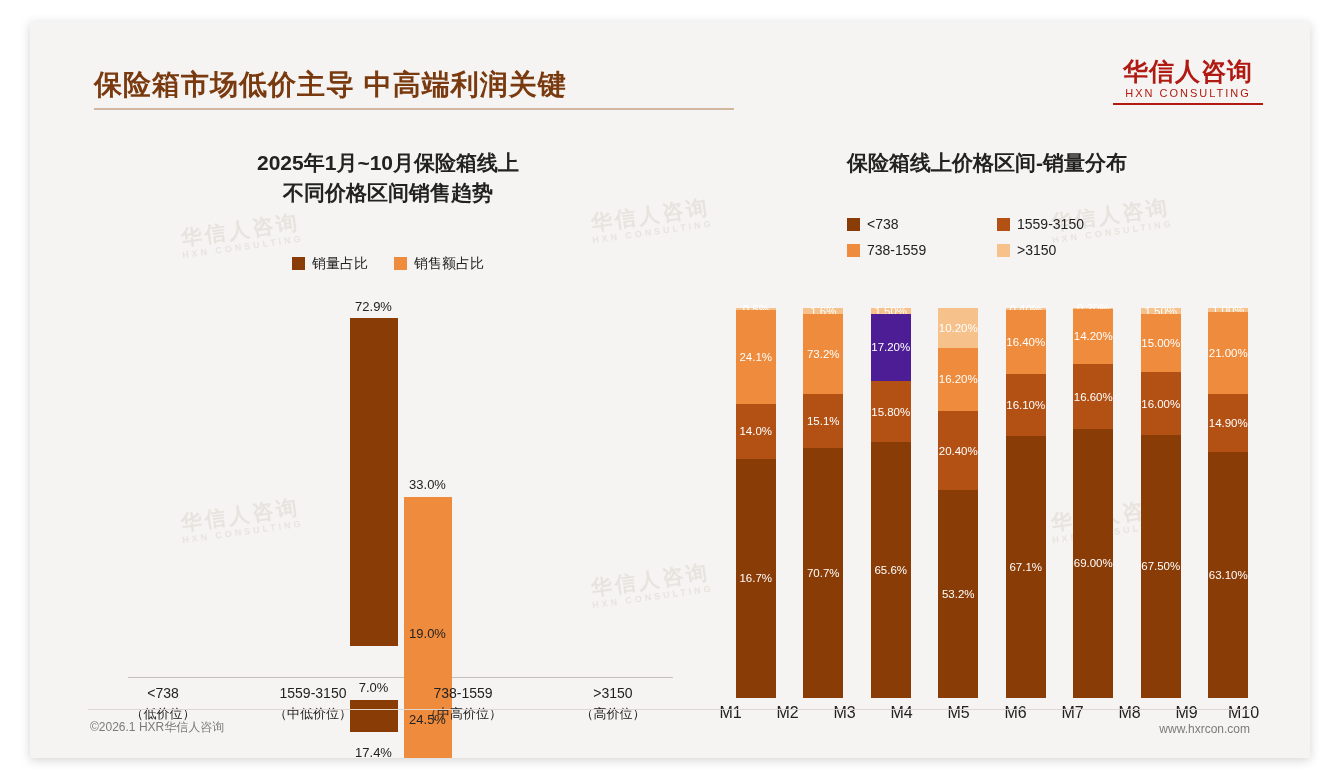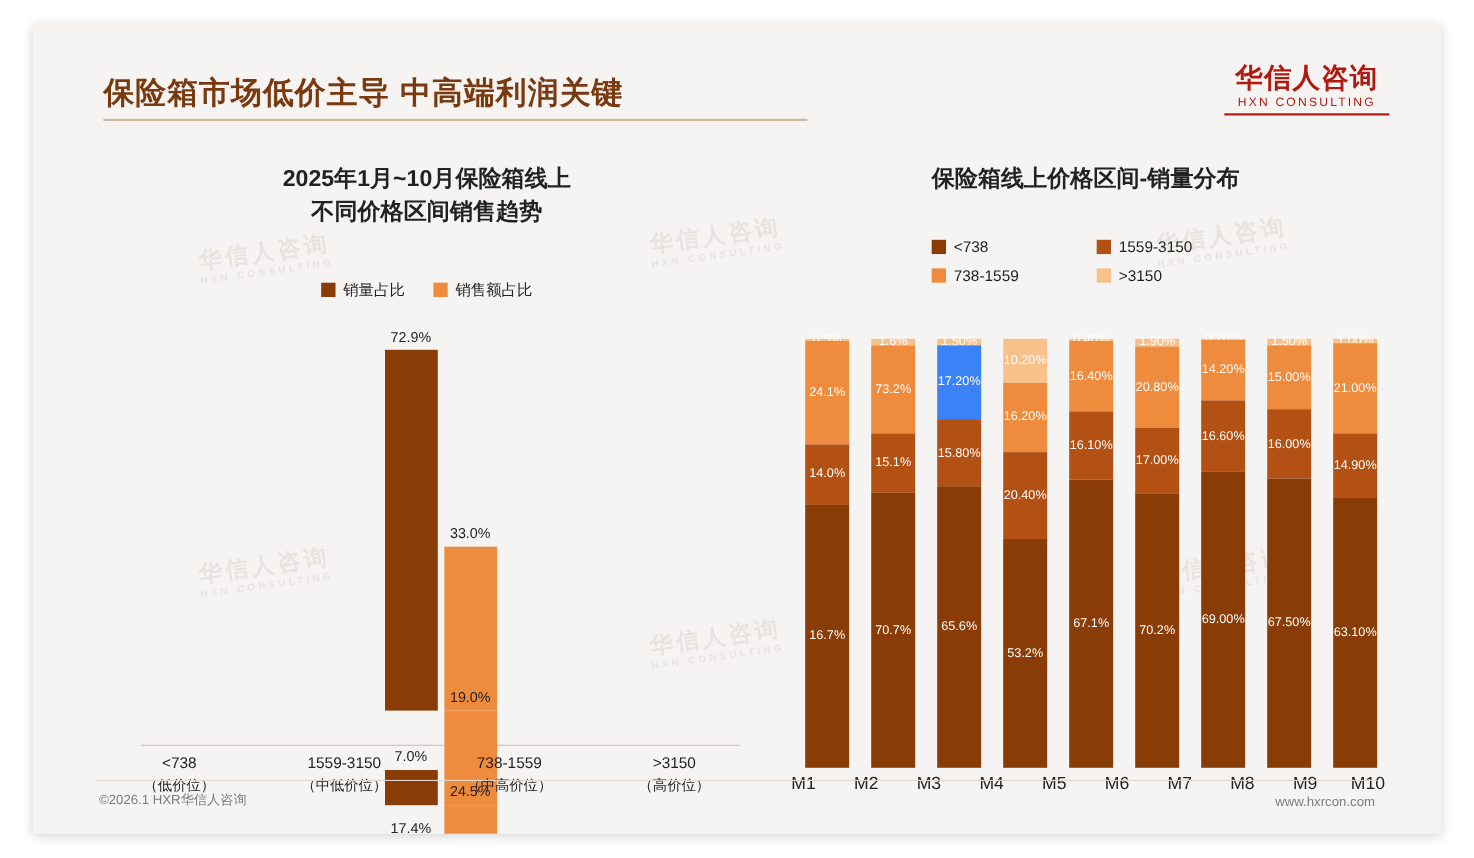--- a/index.html
+++ b/index.html
@@ -461,21 +461,21 @@
                 <span>70.7%</span>
               </div>
           </div>
         </div>
 
         <div class="stack-col">
           <div class="stack">
             <div class="seg light" style="height:1.5%; background:#f6c18a;">
                 <span>1.50%</span>
               </div>
-            <div class="seg" style="height:17.2%; background:#3b82f6;text-align:right;">
+            <div class="seg" style="height:17.2%; background:#4c1d95;text-align:right;">
                 <span>17.20%</span>
               </div>
             <div class="seg" style="height:15.8%; background:#b35115;">
                 <span>15.80%</span>
               </div>
             <div class="seg" style="height:65.6%; background:#8a3c06;">
                 <span>65.6%</span>
               </div>
           </div>
         </div>
@@ -507,36 +507,20 @@
               </div>
             <div class="seg" style="height:16.1%; background:#b35115;">
                 <span>16.10%</span>
               </div>
             <div class="seg" style="height:67.1%; background:#8a3c06;">
                 <span>67.1%</span>
               </div>
           </div>
         </div>
 
-        <div class="stack-col">
-          <div class="stack">
-            <div class="seg light" style="height:1.9%; background:#f6c18a;">
-                <span>1.90%</span>
-              </div>
-            <div class="seg" style="height:20.8%; background:#ef8b3c;">
-                <span>20.80%</span>
-              </div>
-            <div class="seg" style="height:17.0%; background:#b35115;">
-                <span>17.00%</span>
-              </div>
-            <div class="seg" style="height:70.2%; background:#8a3c06;">
-                <span>70.2%</span>
-              </div>
-          </div>
-        </div>
 
         <div class="stack-col">
           <div class="stack">
             <div class="seg light" style="height:0.2%; background:#f6c18a;">
                 <span>0.20%</span>
               </div>
             <div class="seg" style="height:14.2%; background:#ef8b3c;">
                 <span>14.20%</span>
               </div>
             <div class="seg" style="height:16.6%; background:#b35115;">

